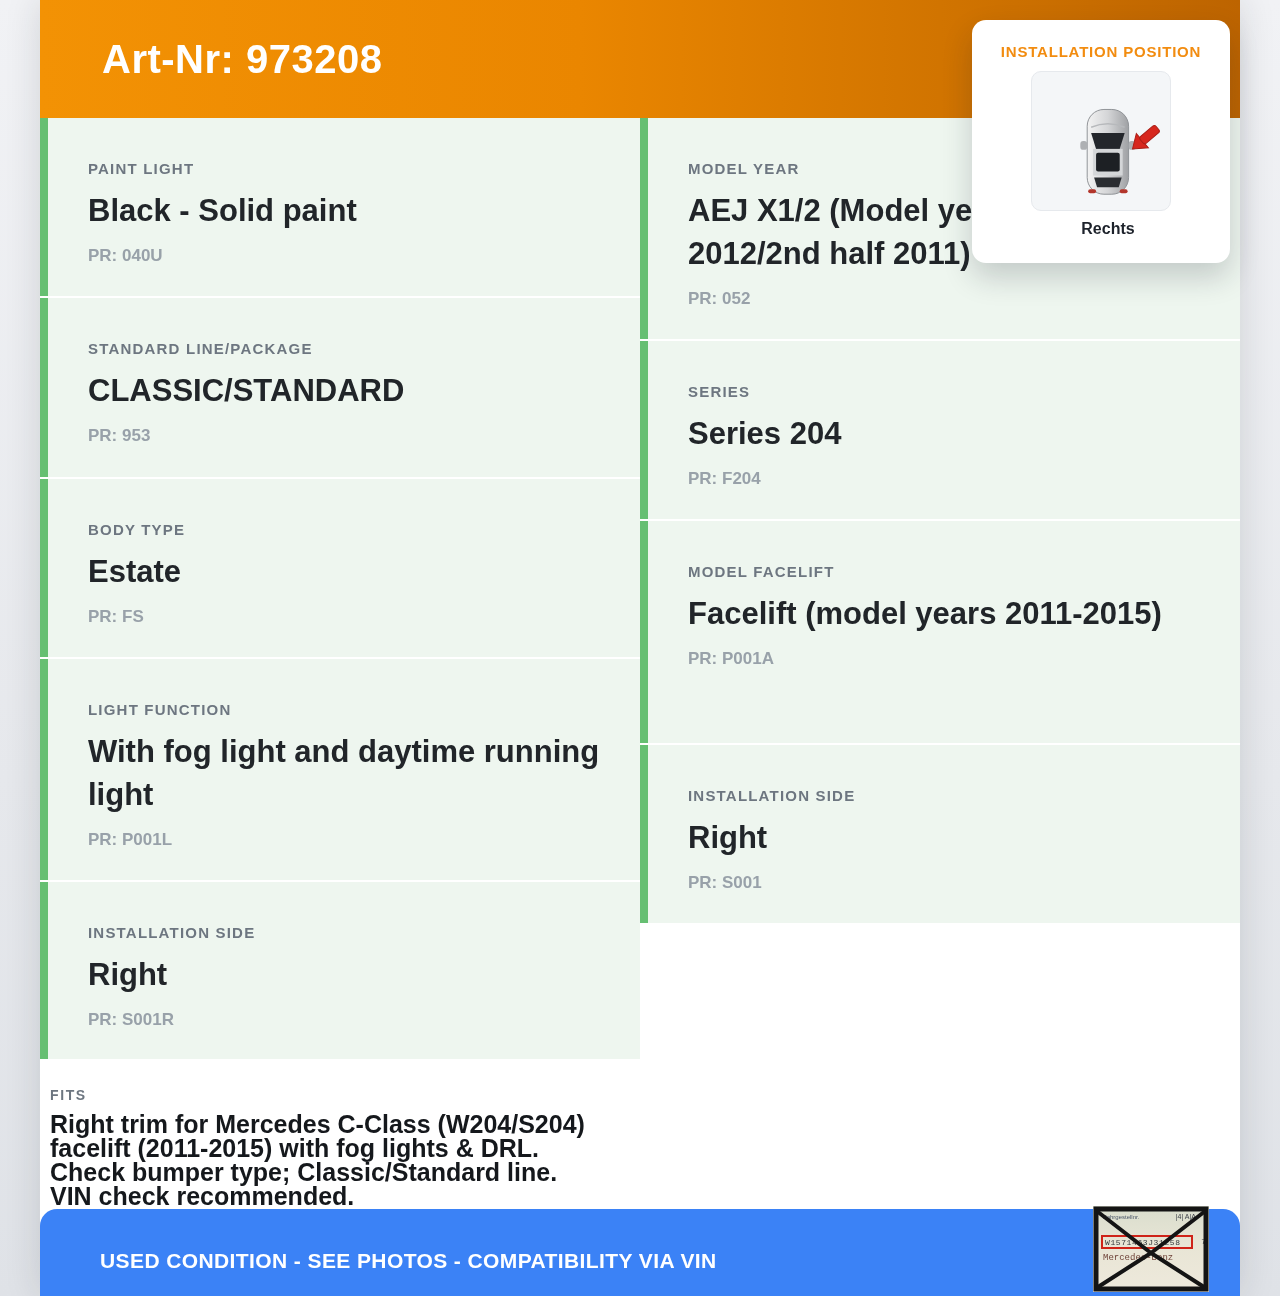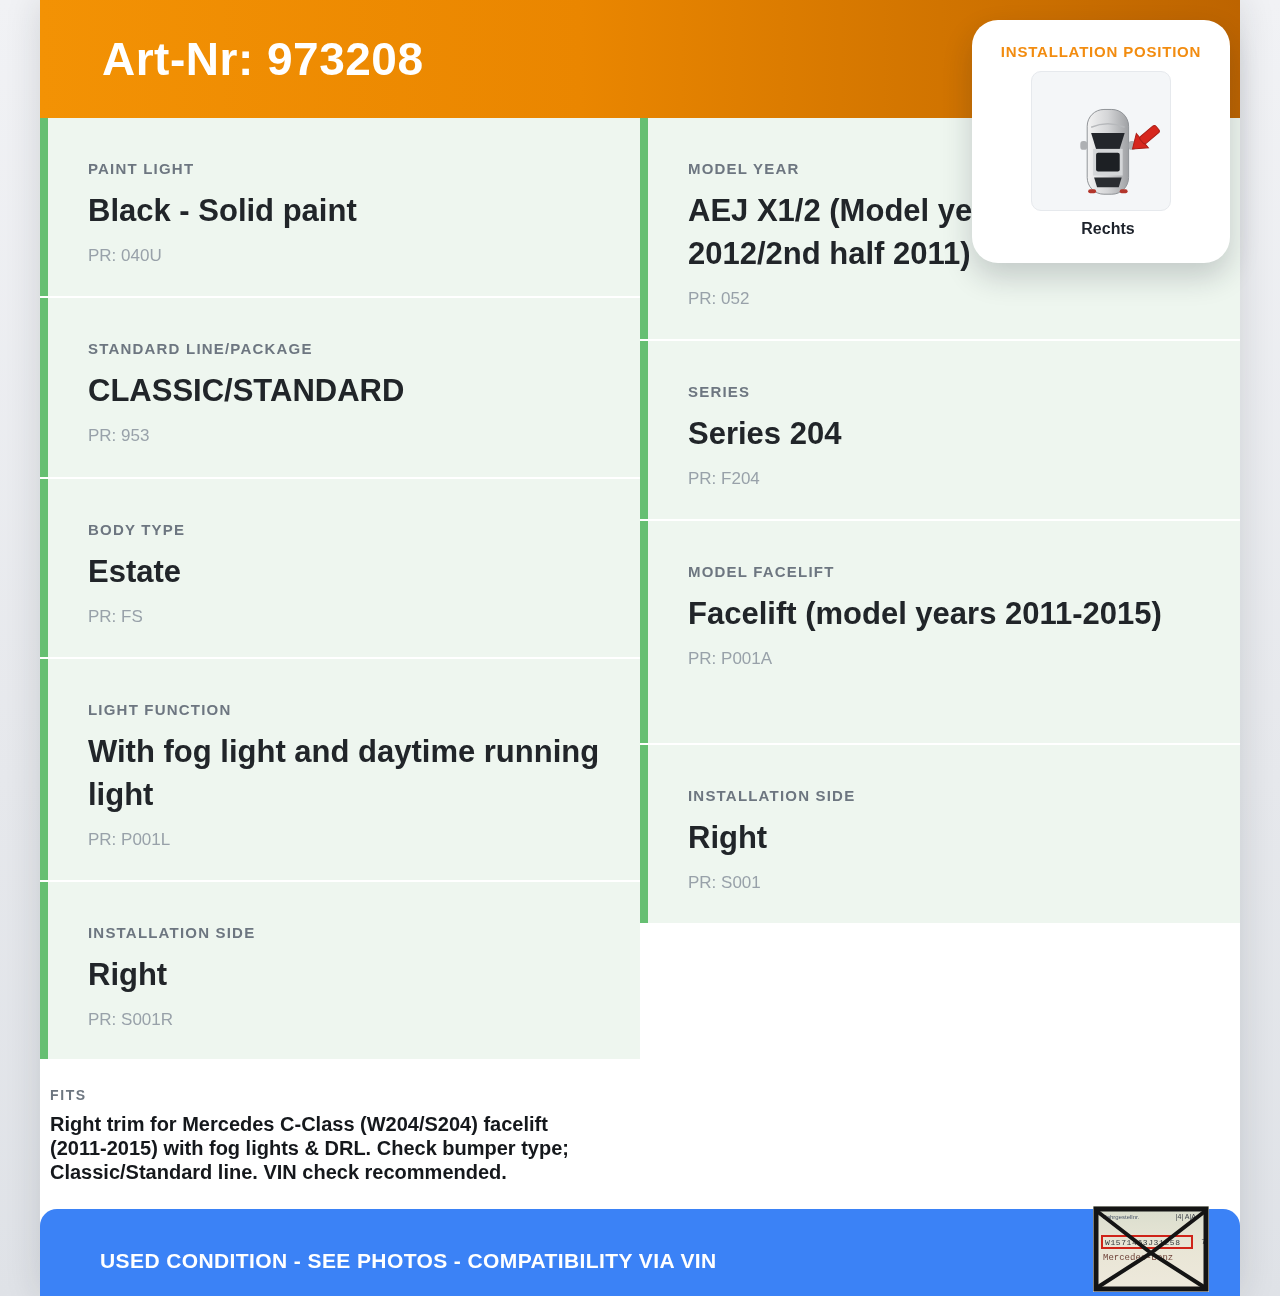--- a/index.html
+++ b/index.html
@@ -13,55 +13,55 @@
     position:absolute; left:40px; top:0; width:1200px; height:1296px;
     background:#ffffff; box-shadow:0 0 34px rgba(30,35,45,.14);
   }
   
   .header{
     position:absolute; left:0; top:0; width:1200px; height:118px;
     background:linear-gradient(90deg,#f39204 0%,#ea8600 45%,#d17400 75%,#bd6400 100%);
     display:flex; align-items:center; padding-left:62px;
   }
   .header h1{
-    color:#ffffff; font-size:46px; font-weight:700; letter-spacing:.5px;
+    color:#ffffff; font-size:40px; font-weight:700; letter-spacing:.5px;
   }
   
   .col{ position:absolute; top:118px; width:600px; }
   .col-left{ left:0; }
   .col-right{ left:600px; }
   .card{
     background:#eef6ef; border-left:8px solid #66bf72;
     padding:42px 36px 0 40px; margin-bottom:2px; overflow:hidden;
   }
   .card-label{
     font-size:15px; font-weight:700; color:#6d7680; letter-spacing:1.2px;
   }
   .card-value{
     font-size:31px; font-weight:700; color:#212529; line-height:1.38;
     margin-top:13px; max-width:520px; white-space:pre-line;
   }
-  .card-pr{ font-size:17px; color:#98a1a9; margin-top:13px; }
+  .card-pr{ font-size:17px; color:#98a1a9; margin-top:13px;font-weight:bold; }
   
   .fits{ background:#ffffff; padding:26px 26px 0 10px; height:148px; }
   .fits-label{ font-size:14px; font-weight:700; color:#6d7680; letter-spacing:1.6px; }
   .fits-text{
-    font-size:20px; font-weight:700; color:#15181c; line-height:24px;
+    font-size:25px; font-weight:700; color:#15181c; line-height:24px;
     margin-top:9px; max-width:548px;
   }
   
   .footer{
     position:absolute; left:0; top:1209px; width:1200px; height:104px;
     background:#3b82f6; display:flex; align-items:center; padding-left:60px; z-index:2;border-radius:17px;
   }
   .footer-text{ color:#ffffff; font-size:21px; font-weight:700; letter-spacing:.4px; }
   
   .install-card{
     position:absolute; left:932px; top:20px; width:258px; height:243px;
-    background:#ffffff; border-radius:26px; z-index:20; text-align:center;
+    background:#ffffff; border-radius:14px; z-index:20; text-align:center;
     box-shadow:0 14px 30px rgba(25,30,45,.20);
   }
   .ip-title{
     margin-top:23px; font-size:15px; font-weight:700; color:#f28c10; letter-spacing:.8px;
   }
   .ip-imgbox{
     width:140px; height:140px; margin:11px auto 0;
     background:#f4f6f8; border:1px solid #e6e9ed; border-radius:10px;
     display:flex; align-items:center; justify-content:center;
   }

